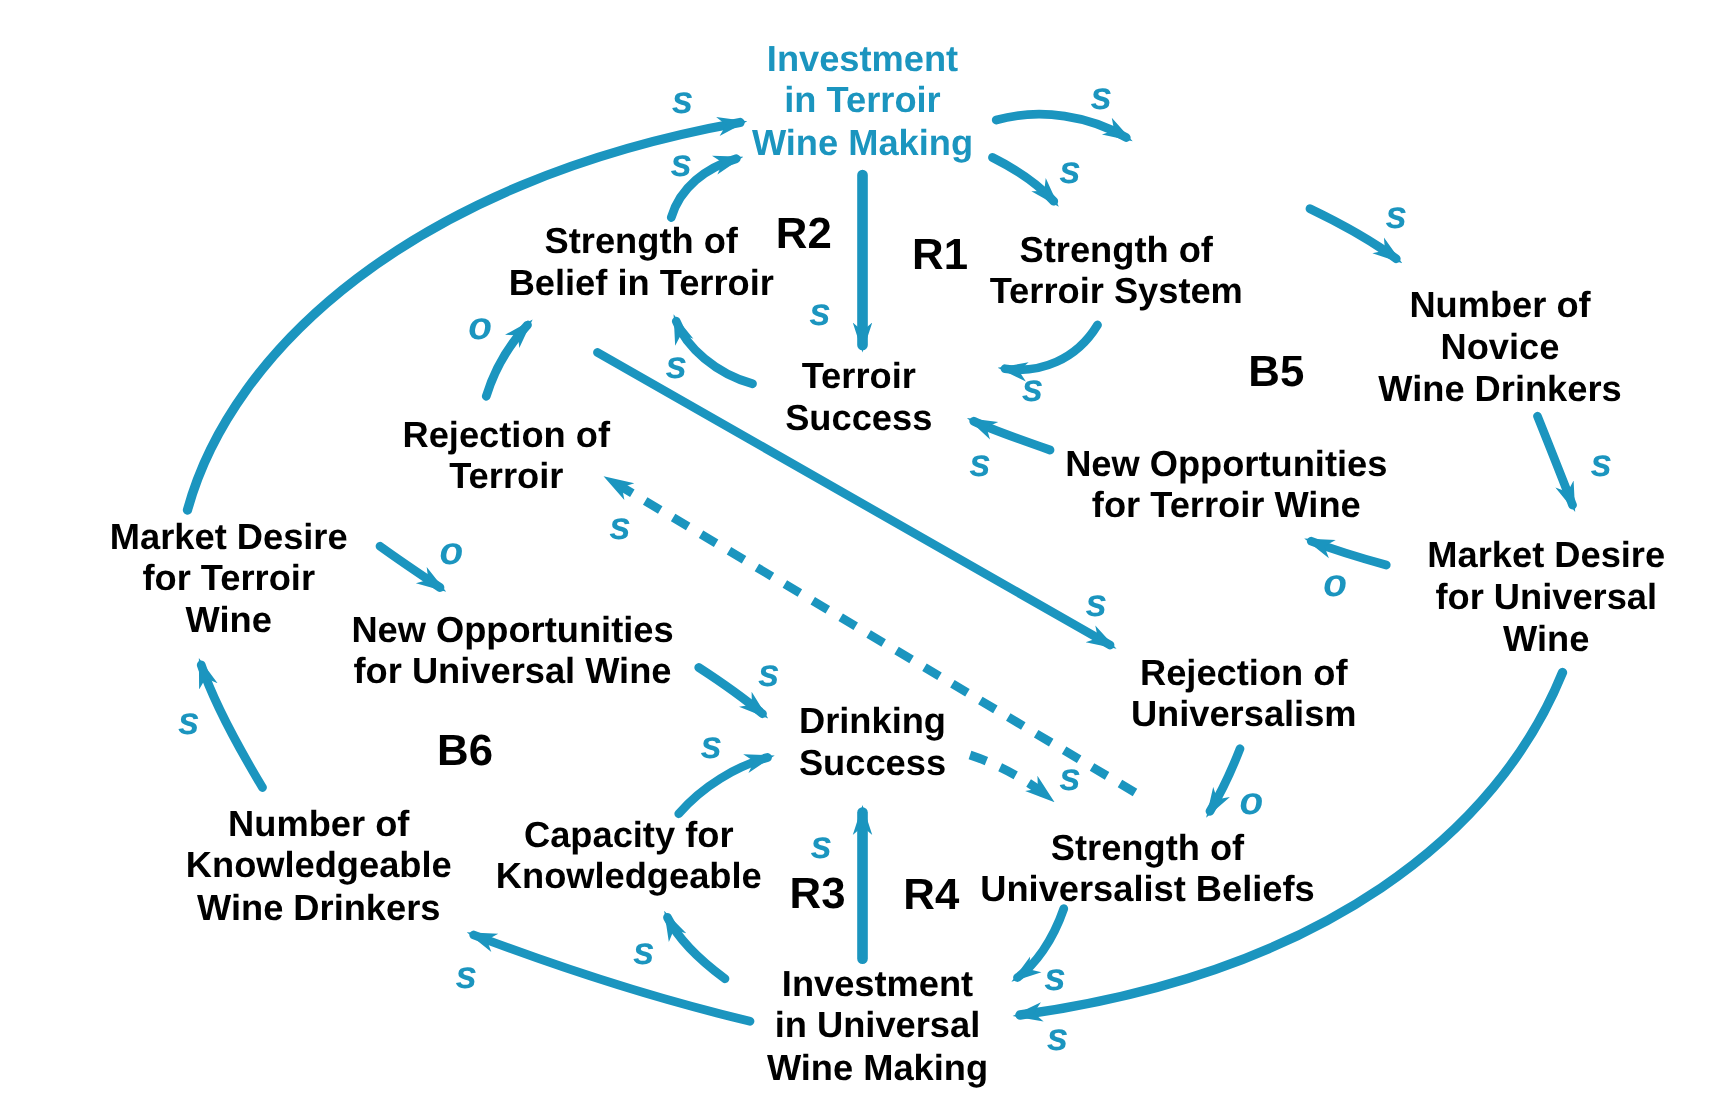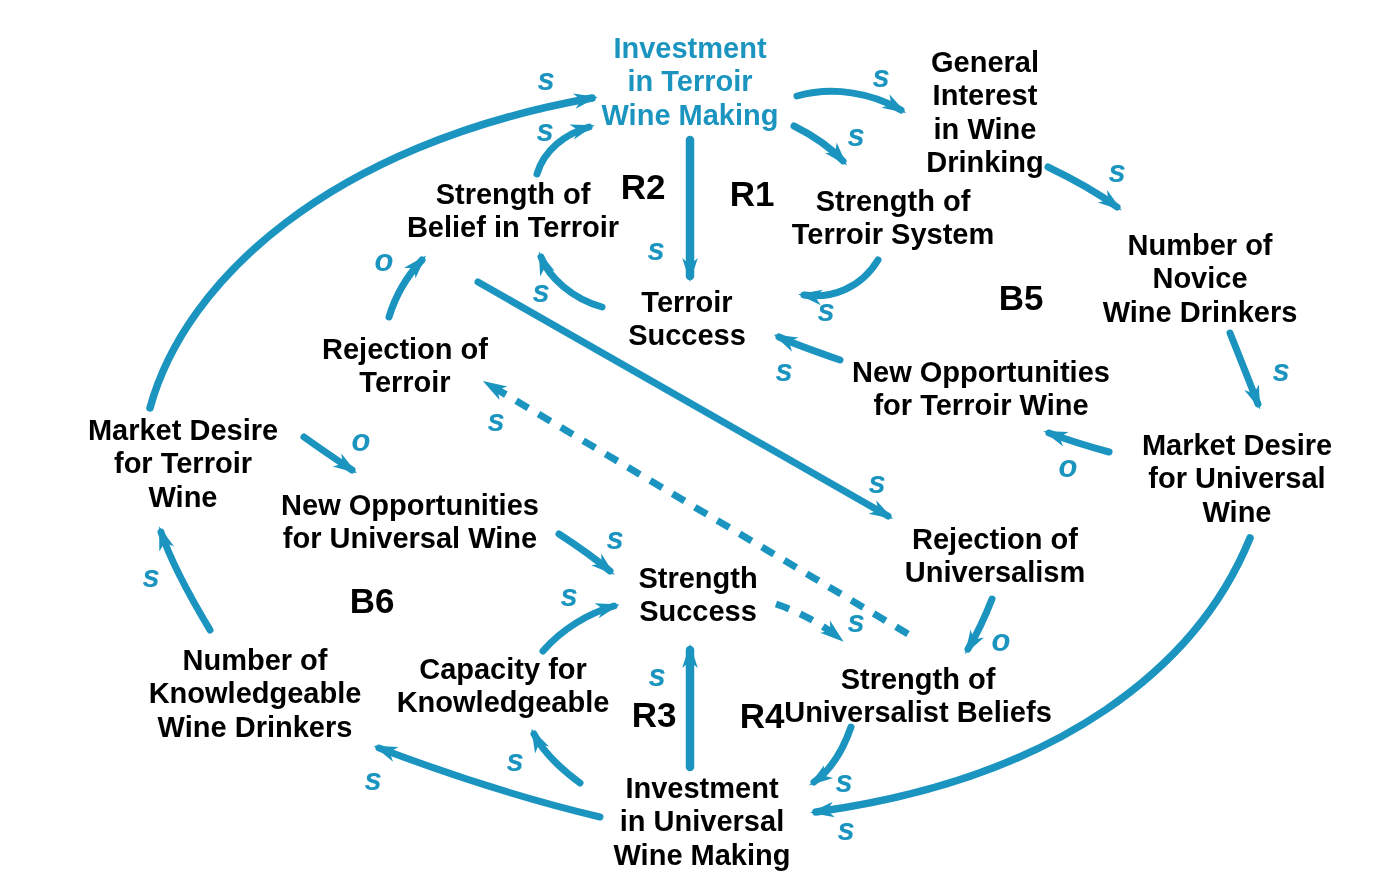--- a/index.html
+++ b/index.html
@@ -56,24 +56,20 @@
     <path class="link" marker-end="url(#ah)" d="M 559,534 C 579,547 597,560 610,571"></path>
     <path class="link" marker-end="url(#ah)" d="M 304,437 C 322,450 340,462 352,470"></path>
     <path class="link" marker-end="url(#ah)" d="M 210,630 C 192,600 172,565 161,532"></path>
     <path class="link" marker-end="url(#ah)" d="M 600,817 C 524,799 445,773 379,748"></path>
     <path class="link" marker-end="url(#ah)" d="M 580,783 C 557,766 542,750 534,734"></path>
   </svg>
 
   <div class="node accent" style="left:690px;top:82px">Investment
 in Terroir
 Wine Making</div>
-  <div class="node" style="left:985px;top:113px">General
-Interest
-in Wine
-Drinking</div>
   <div class="node" style="left:513px;top:211px">Strength of
 Belief in Terroir</div>
   <div class="node" style="left:893px;top:218px">Strength of
 Terroir System</div>
   <div class="node" style="left:687px;top:319px">Terroir
 Success</div>
   <div class="node" style="left:1200px;top:279px">Number of
 Novice
 Wine Drinkers</div>
   <div class="node" style="left:405px;top:366px">Rejection of
@@ -83,39 +79,39 @@
   <div class="node" style="left:183px;top:464px">Market Desire
 for Terroir
 Wine</div>
   <div class="node" style="left:410px;top:522px">New Opportunities
 for Universal Wine</div>
   <div class="node" style="left:1237px;top:479px">Market Desire
 for Universal
 Wine</div>
   <div class="node" style="left:995px;top:556px">Rejection of
 Universalism</div>
-  <div class="node" style="left:698px;top:595px">Strength
+  <div class="node" style="left:698px;top:595px">Drinking
 Success</div>
   <div class="node" style="left:503px;top:686px">Capacity for
 Knowledgeable</div>
   <div class="node" style="left:255px;top:694px">Number of
 Knowledgeable
 Wine Drinkers</div>
   <div class="node" style="left:918px;top:696px">Strength of
 Universalist Beliefs</div>
   <div class="node" style="left:702px;top:822px">Investment
 in Universal
 Wine Making</div>
 
   <div class="loop-label" style="left:643px;top:187px">R2</div>
-  <div class="loop-label" style="left:752px;top:194px">R1</div>
+  <div class="loop-label" style="left:752px;top:204px">R1</div>
   <div class="loop-label" style="left:1021px;top:298px">B5</div>
   <div class="loop-label" style="left:372px;top:601px">B6</div>
   <div class="loop-label" style="left:654px;top:715px">R3</div>
-  <div class="loop-label" style="left:762px;top:716px">R4</div>
+  <div class="loop-label" style="left:745px;top:716px">R4</div>
 
   <span class="pol" style="left:546px;top:80px">s</span>
   <span class="pol" style="left:545px;top:131px">s</span>
   <span class="pol" style="left:881px;top:77px">s</span>
   <span class="pol" style="left:856px;top:136px">s</span>
   <span class="pol" style="left:656px;top:250px">s</span>
   <span class="pol" style="left:826px;top:311px">s</span>
   <span class="pol" style="left:784px;top:371px">s</span>
   <span class="pol" style="left:541px;top:292px">s</span>
   <span class="pol" style="left:384px;top:261px">o</span>

